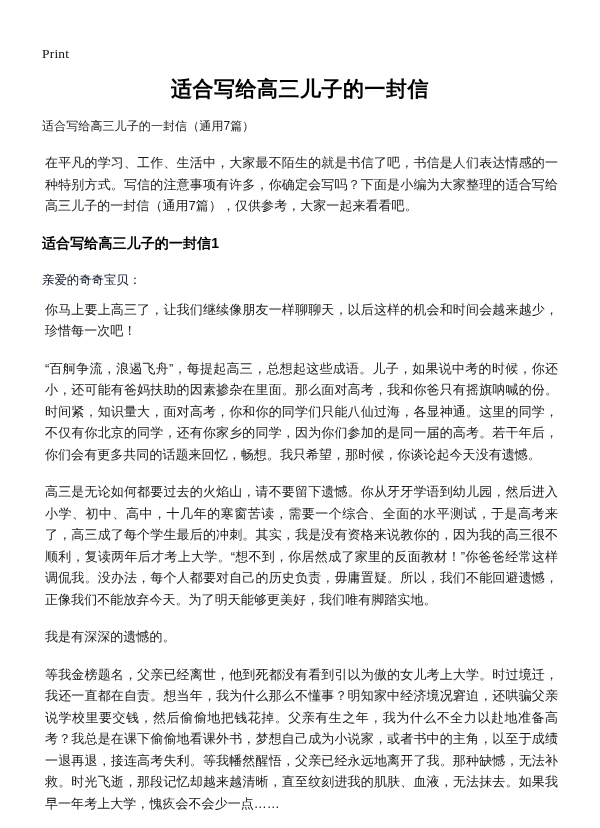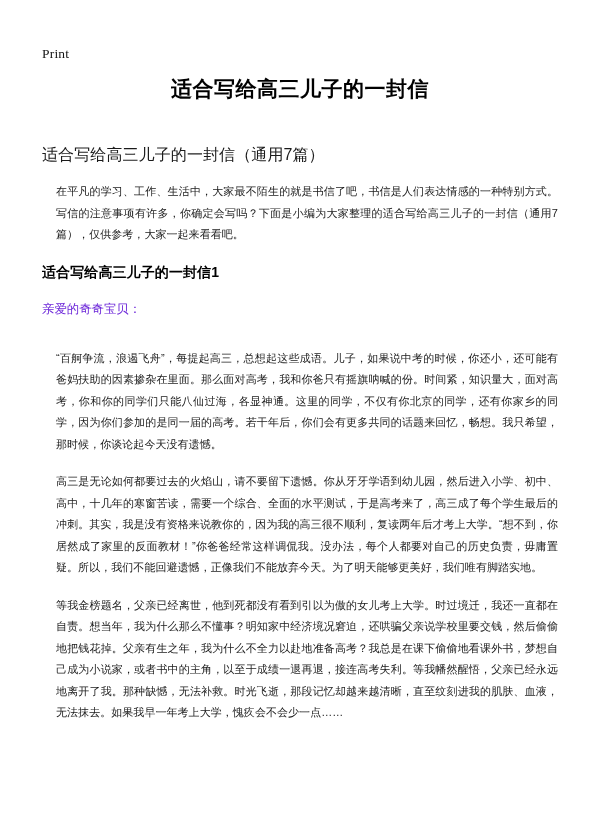--- a/index.html
+++ b/index.html
@@ -37,53 +37,53 @@
     left: 42px;
     top: 74px;
     width: 516px;
   }
   .doc-title {
     font-family: "Liberation Sans", "DejaVu Sans", sans-serif;
     font-size: 21px;
     font-weight: 700;
     text-align: center;
     color: #000000;
-    margin: 0 0 41px 0;
+    margin: 0 0 12px 0;
     letter-spacing: 0.5px;
     line-height: 30px;
   }
   .subtitle {
-    font-size: 16px;
+    font-size: 12px;
     line-height: 20px;
     color: #1a1a1a;
     margin: 0 0 16px 0;
     letter-spacing: 0.1px;
   }
   .para {
-    font-size: 11px;
+    font-size: 13px;
     line-height: 21.5px;
     color: #1a1a1a;
-    margin: 0 0 16px 14px;
+    margin: 0 0 16px 3px;
     text-align: justify;
     text-justify: inter-ideograph;
     letter-spacing: 0.05px;
   }
   .section-heading {
     font-size: 14px;
     font-weight: 700;
     line-height: 21px;
     color: #000000;
     margin: 0 0 16px 0;
     letter-spacing: 0.1px;
   }
   .salutation {
     font-size: 12.4px;
     line-height: 21px;
-    color: #6d28d9;
-    margin: 0 0 28px 0;
+    color: #0f172a;
+    margin: 0 0 8px 0;
   }
 </style>
 </head>
 <body>
 
 <div class="page">
 
   <div class="print-label">Print</div>
 
   <div class="content">
@@ -91,22 +91,24 @@
     <h1 class="doc-title">适合写给高三儿子的一封信</h1>
 
     <p class="subtitle">适合写给高三儿子的一封信（通用7篇）</p>
 
     <p class="para">在平凡的学习、工作、生活中，大家最不陌生的就是书信了吧，书信是人们表达情感的一种特别方式。写信的注意事项有许多，你确定会写吗？下面是小编为大家整理的适合写给高三儿子的一封信（通用7篇），仅供参考，大家一起来看看吧。</p>
 
     <h2 class="section-heading">适合写给高三儿子的一封信1</h2>
 
     <p class="salutation">亲爱的奇奇宝贝：</p>
 
+    <p class="para">你马上要上高三了，让我们继续像朋友一样聊聊天，以后这样的机会和时间会越来越少，珍惜每一次吧！</p>
 
     <p class="para">“百舸争流，浪遏飞舟”，每提起高三，总想起这些成语。儿子，如果说中考的时候，你还小，还可能有爸妈扶助的因素掺杂在里面。那么面对高考，我和你爸只有摇旗呐喊的份。时间紧，知识量大，面对高考，你和你的同学们只能八仙过海，各显神通。这里的同学，不仅有你北京的同学，还有你家乡的同学，因为你们参加的是同一届的高考。若干年后，你们会有更多共同的话题来回忆，畅想。我只希望，那时候，你谈论起今天没有遗憾。</p>
 
     <p class="para">高三是无论如何都要过去的火焰山，请不要留下遗憾。你从牙牙学语到幼儿园，然后进入小学、初中、高中，十几年的寒窗苦读，需要一个综合、全面的水平测试，于是高考来了，高三成了每个学生最后的冲刺。其实，我是没有资格来说教你的，因为我的高三很不顺利，复读两年后才考上大学。“想不到，你居然成了家里的反面教材！”你爸爸经常这样调侃我。没办法，每个人都要对自己的历史负责，毋庸置疑。所以，我们不能回避遗憾，正像我们不能放弃今天。为了明天能够更美好，我们唯有脚踏实地。</p>
 
+    <p class="para">我是有深深的遗憾的。</p>
 
     <p class="para">等我金榜题名，父亲已经离世，他到死都没有看到引以为傲的女儿考上大学。时过境迁，我还一直都在自责。想当年，我为什么那么不懂事？明知家中经济境况窘迫，还哄骗父亲说学校里要交钱，然后偷偷地把钱花掉。父亲有生之年，我为什么不全力以赴地准备高考？我总是在课下偷偷地看课外书，梦想自己成为小说家，或者书中的主角，以至于成绩一退再退，接连高考失利。等我幡然醒悟，父亲已经永远地离开了我。那种缺憾，无法补救。时光飞逝，那段记忆却越来越清晰，直至纹刻进我的肌肤、血液，无法抹去。如果我早一年考上大学，愧疚会不会少一点……</p>
 
   </div>
 </div>
 
 </body></html>

